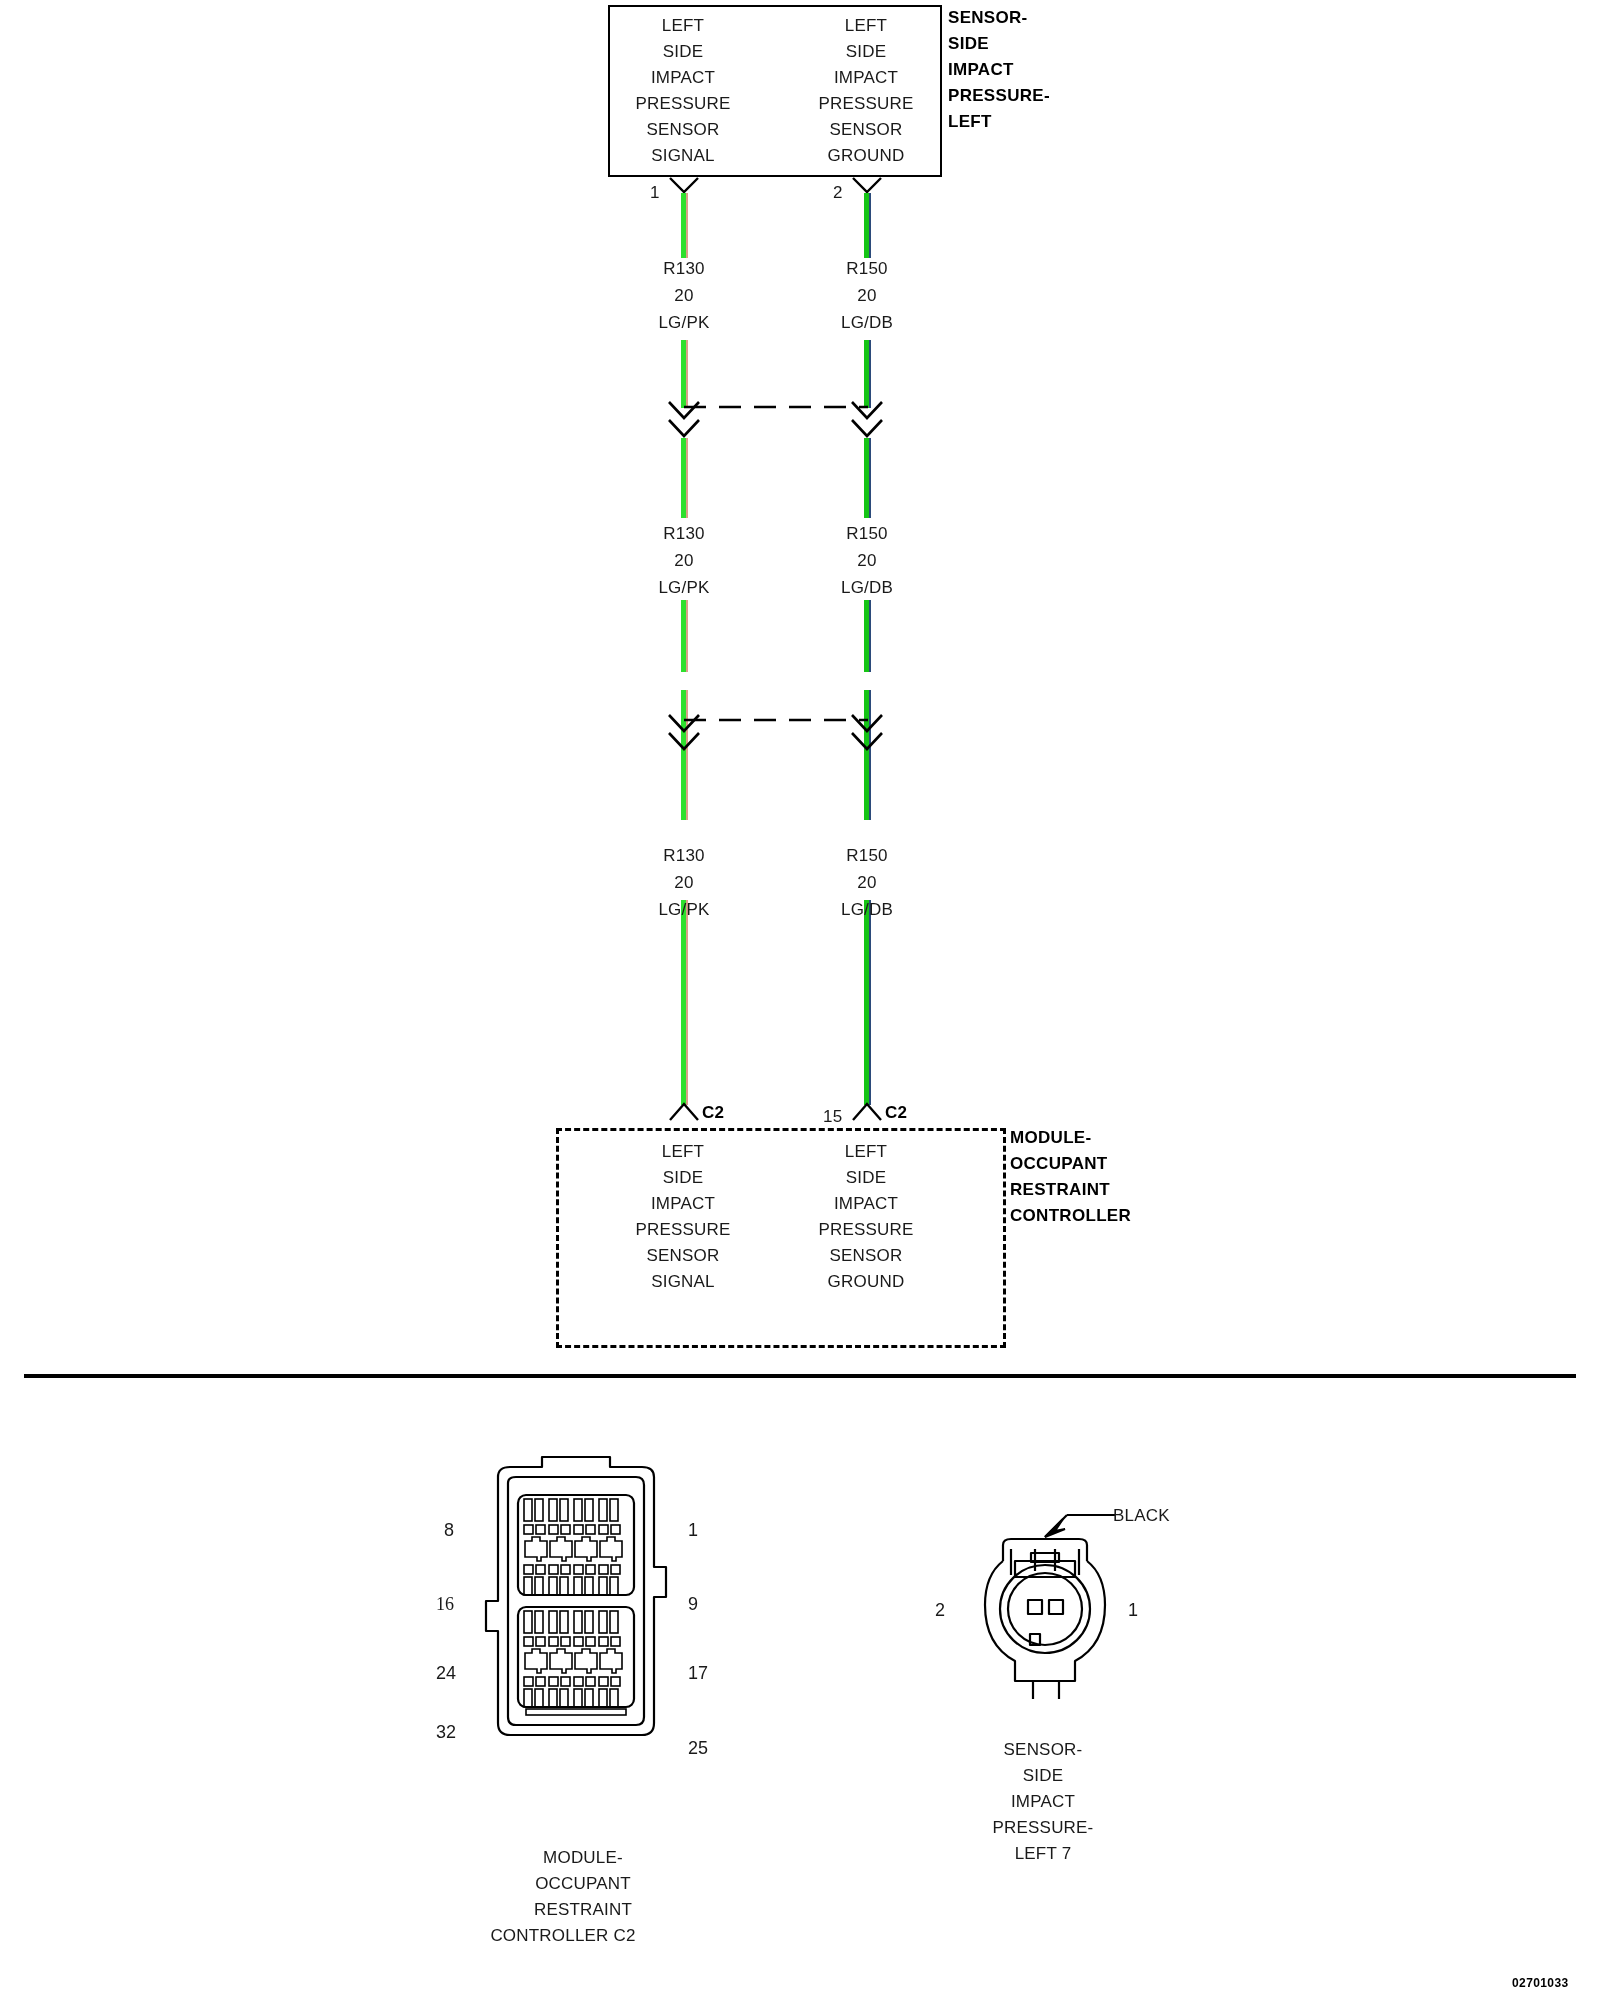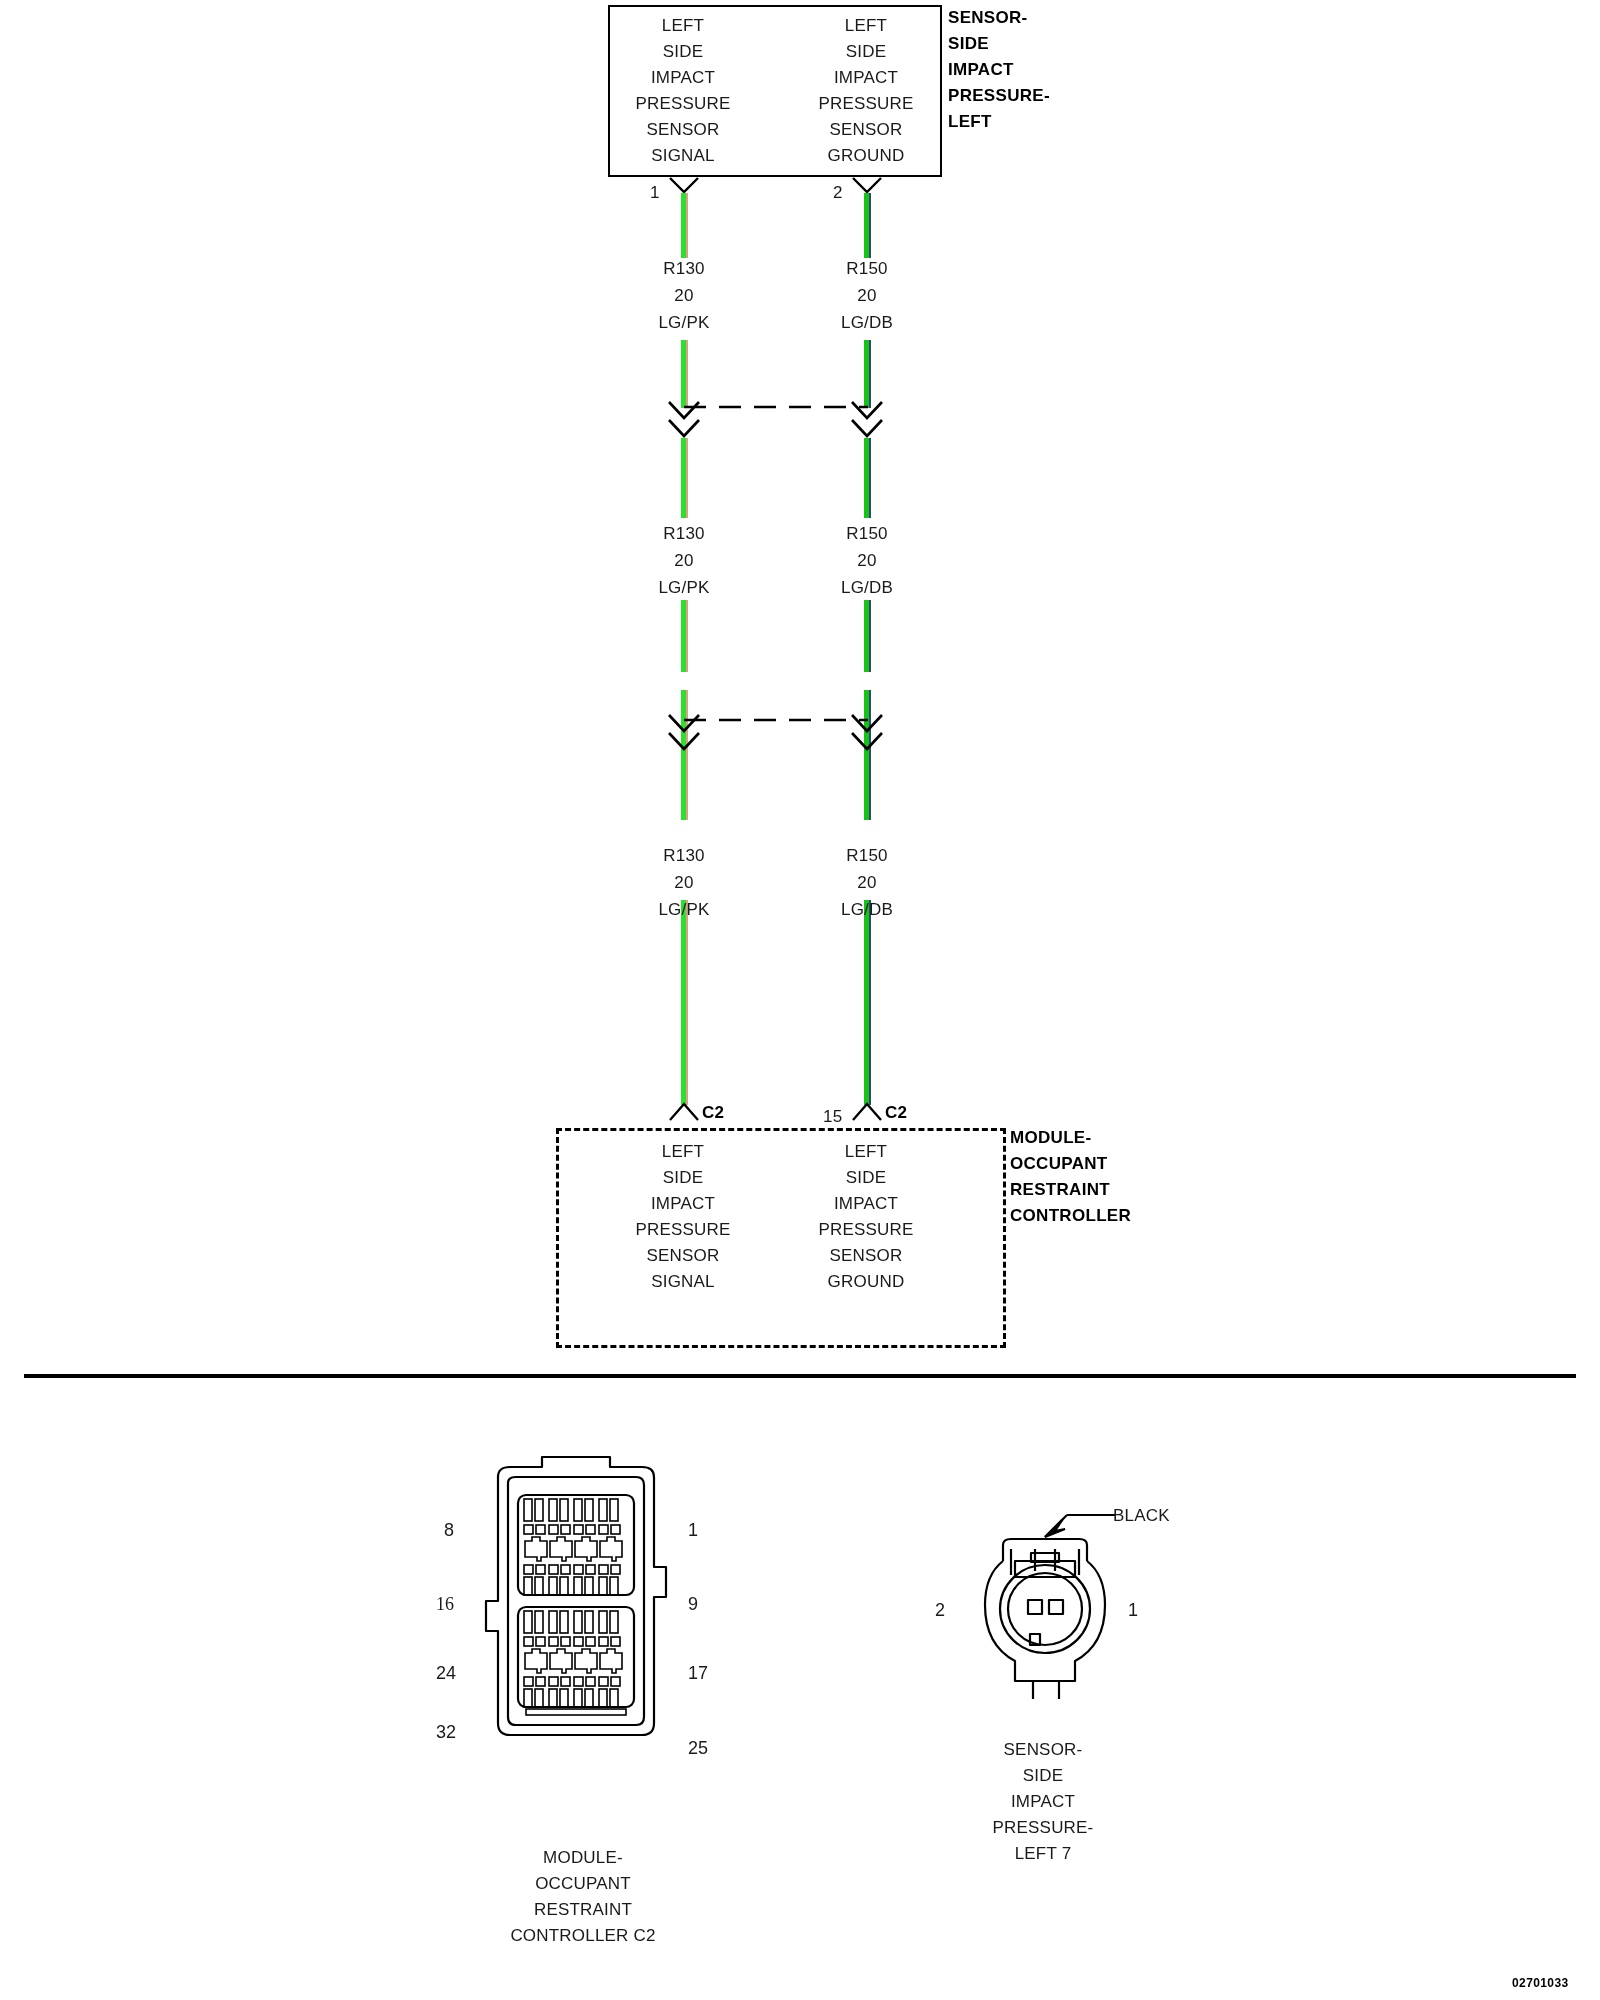--- a/index.html
+++ b/index.html
@@ -363,21 +363,21 @@
   <div class="pinnum" style="left:436px; top:1594px;font-family:Liberation Serif, serif;">16</div>
   <div class="pinnum" style="left:688px; top:1594px;">9</div>
   <div class="pinnum" style="left:436px; top:1663px;">24</div>
   <div class="pinnum" style="left:688px; top:1663px;">17</div>
   <div class="pinnum" style="left:436px; top:1722px;">32</div>
   <div class="pinnum" style="left:688px; top:1722px;margin-top:16px;">25</div>
 
   <div class="txt c" style="left:583px; top:1845px;">MODULE-</div>
   <div class="txt c" style="left:583px; top:1871px;">OCCUPANT</div>
   <div class="txt c" style="left:583px; top:1897px;">RESTRAINT</div>
-  <div class="txt c" style="left:583px; top:1923px;">CONTROLLER C2</div>
+  <div class="txt c" style="left:563px; top:1923px;">CONTROLLER C2</div>
 
   <svg class="conn" style="left:975px; top:1505px;" width="140" height="195" viewBox="0 0 140 195">
     <g fill="none" stroke="#000" stroke-width="2.2" stroke-linejoin="round">
 
       <path d="M28,56 L28,40 Q28,34 36,34 L104,34 Q112,34 112,40 L112,56"></path>
       <path d="M36,44 L36,70 M60,44 L60,66 M80,44 L80,66 M104,44 L104,70"></path>
       <rect x="40" y="56" width="60" height="16"></rect>
       <rect x="56" y="48" width="28" height="9"></rect>
 
       <path d="M28,56 Q10,70 10,100 Q10,140 40,156 L40,176 L100,176 L100,156

